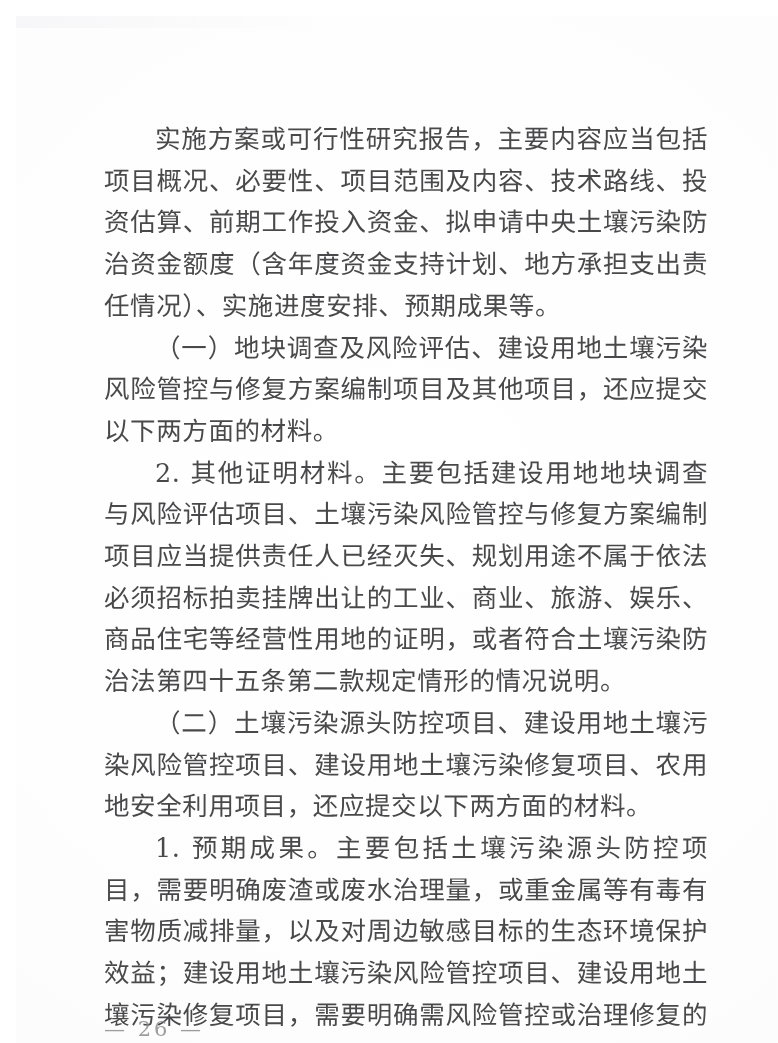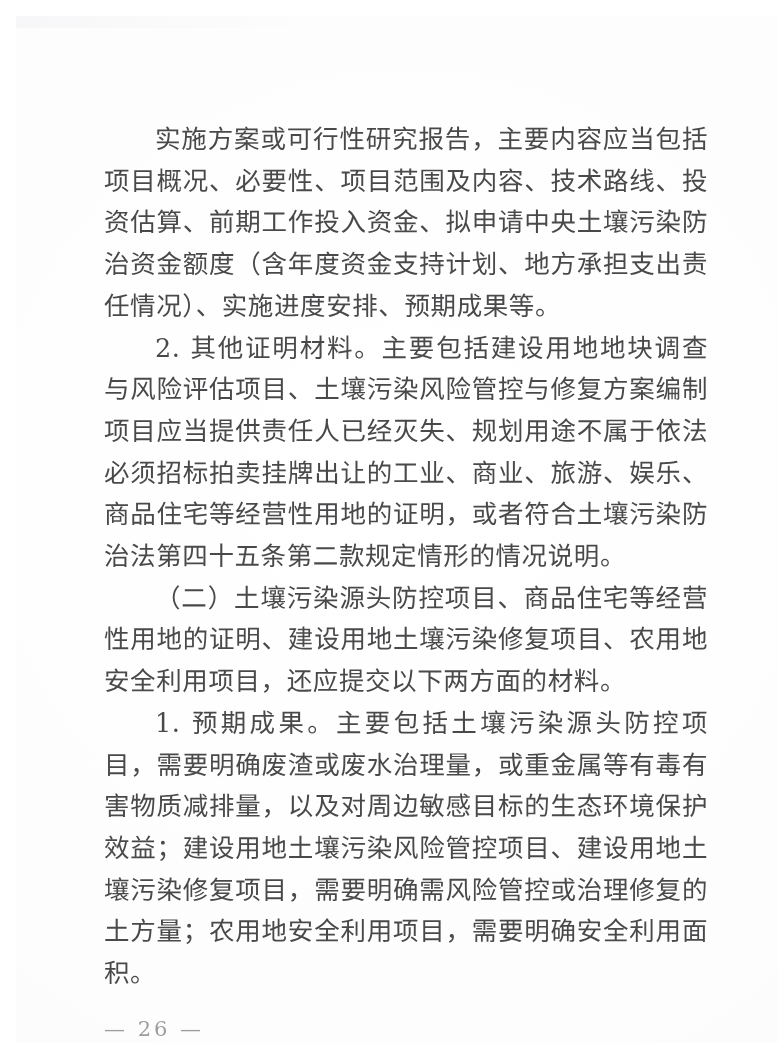--- a/index.html
+++ b/index.html
@@ -80,25 +80,26 @@
 <body>
 
 <div class="page">
 
   <div class="scan-top-band"></div>
 
   <div class="text-column">
 
     <p class="para">实施方案或可行性研究报告，主要内容应当包括项目概况、必要性、项目范围及内容、技术路线、投资估算、前期工作投入资金、拟申请中央土壤污染防治资金额度（含年度资金支持计划、地方承担支出责任情况）、实施进度安排、预期成果等。</p>
 
+    <p class="para">（一）地块调查及风险评估、建设用地土壤污染风险管控与修复方案编制项目及其他项目，还应提交以下两方面的材料。</p>
 
 
     <p class="para numbered">2. 其他证明材料。主要包括建设用地地块调查与风险评估项目、土壤污染风险管控与修复方案编制项目应当提供责任人已经灭失、规划用途不属于依法必须招标拍卖挂牌出让的工业、商业、旅游、娱乐、商品住宅等经营性用地的证明，或者符合土壤污染防治法第四十五条第二款规定情形的情况说明。</p>
 
-    <p class="para">（二）土壤污染源头防控项目、商品住宅等经营性用地的证明、建设用地土壤污染修复项目、农用地安全利用项目，还应提交以下两方面的材料。</p>
+    <p class="para">（二）土壤污染源头防控项目、建设用地土壤污染风险管控项目、建设用地土壤污染修复项目、农用地安全利用项目，还应提交以下两方面的材料。</p>
 
     <p class="para numbered">1. 预期成果。主要包括土壤污染源头防控项目，需要明确废渣或废水治理量，或重金属等有毒有害物质减排量，以及对周边敏感目标的生态环境保护效益；建设用地土壤污染风险管控项目、建设用地土壤污染修复项目，需要明确需风险管控或治理修复的土方量；农用地安全利用项目，需要明确安全利用面积。</p>
 
   </div>
 
   <div class="page-footer">—  26  —</div>
 
 </div>
 
 </body></html>

